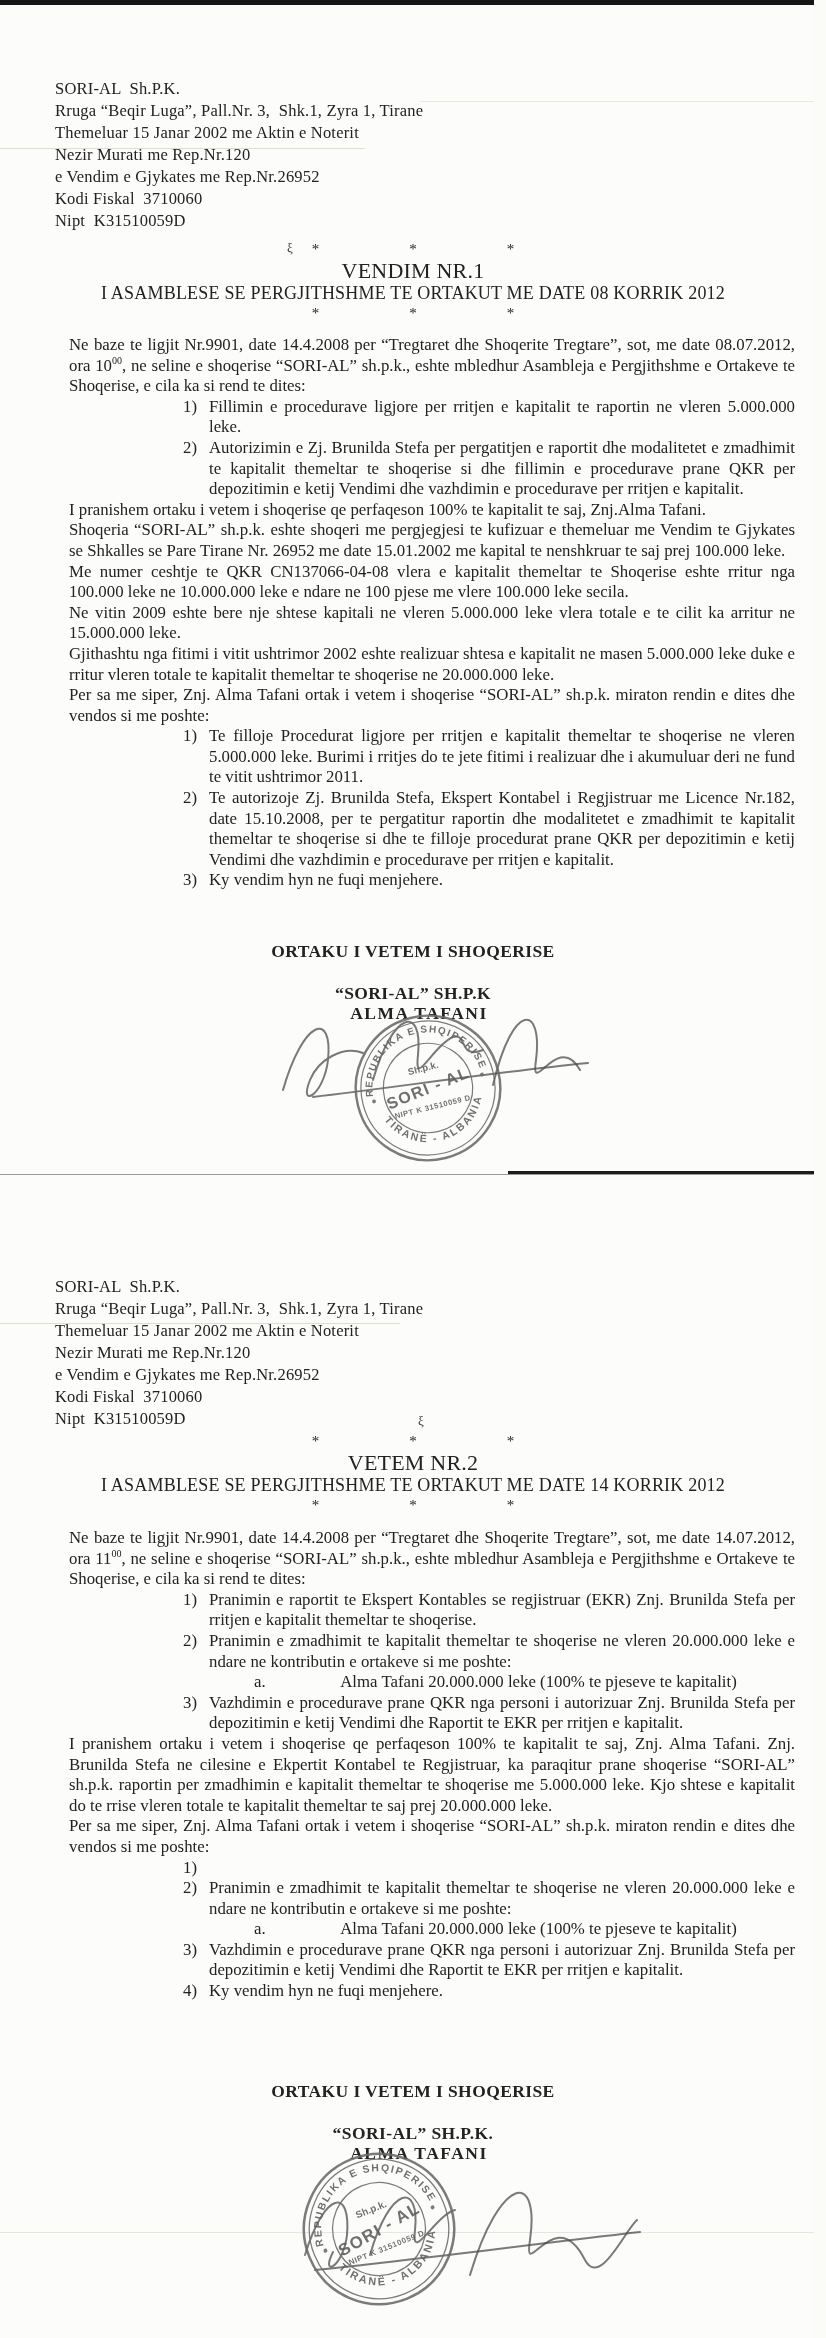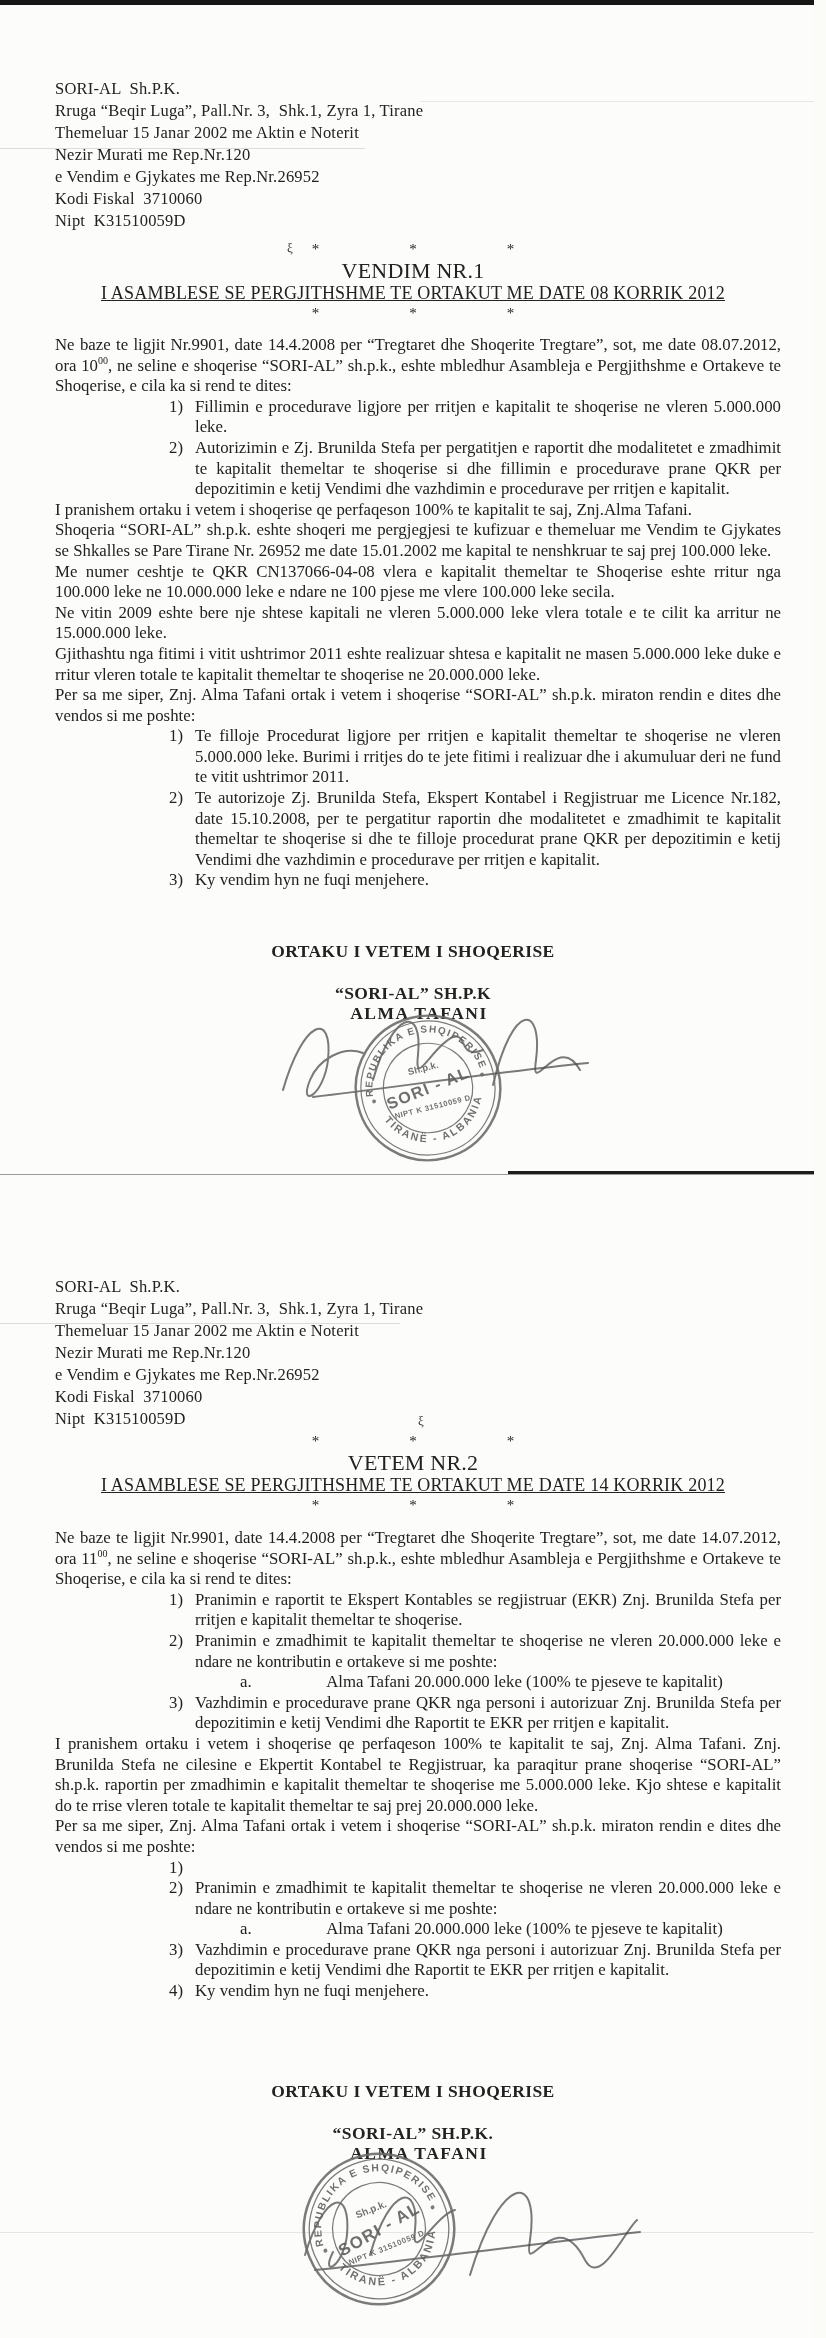--- a/index.html
+++ b/index.html
@@ -25,23 +25,23 @@
 
   .stray-mark{position:absolute;font-size:13px;color:#333;}
   #page1 .stray-mark{left:287px;top:240px;}
   #page2 .stray-mark{left:418px;top:237px;}
 
   .title-block{position:absolute;left:0;width:100%;text-align:center;}
   #page1 .title-block{top:240px;}
   #page2 .title-block{top:256px;}
   .stars-row{display:flex;justify-content:center;gap:90px;font-size:15px;height:20px;line-height:18px;}
   .title-line{font-size:22px;line-height:22px;letter-spacing:.2px;}
-  .subtitle-line{font-size:18px;line-height:22px;letter-spacing:.2px;text-decoration:underline;}
-
-  .doc-body{position:absolute;left:55px;width:726px;font-size:16.8px;line-height:20.6px;text-align:justify;}
+  .subtitle-line{font-size:18px;line-height:22px;letter-spacing:.2px;}
+
+  .doc-body{position:absolute;left:69px;width:726px;font-size:16.8px;line-height:20.6px;text-align:justify;}
   #page1 .doc-body{top:335px;}
   #page2 .doc-body{top:352px;}
   .doc-body p{margin:0;}
   .sup{vertical-align:super;font-size:10px;line-height:0;}
   .list-item{display:flex;}
   .li-num{flex:0 0 26px;margin-left:114px;}
   .li-text{flex:1;text-align:justify;}
   .sub-item{display:flex;}
   .sub-letter{flex:0 0 28px;margin-left:185px;}
   .sub-text{flex:1;text-align:center;}
@@ -107,31 +107,31 @@
         <span>*</span>
         <span>*</span>
         <span>*</span>
       </div>
     </div>
 
     <div class="doc-body">
       <p><span>Ne baze te ligjit Nr.9901, date 14.4.2008 per “Tregtaret dhe Shoqerite Tregtare”, sot, me date 08.07.2012, ora 10</span><span class="sup">00</span><span>, ne seline e shoqerise “SORI-AL” sh.p.k., eshte mbledhur Asambleja e Pergjithshme e Ortakeve te Shoqerise, e cila ka si rend te dites:</span></p>
       <div class="list-item">
         <span class="li-num">1)</span>
-        <div class="li-text">Fillimin e procedurave ligjore per rritjen e kapitalit te shoqerise ne vleren 5.000.000 leke.</div>
+        <div class="li-text">Fillimin e procedurave ligjore per rritjen e kapitalit te raportin ne vleren 5.000.000 leke.</div>
       </div>
       <div class="list-item">
         <span class="li-num">2)</span>
         <div class="li-text">Autorizimin e Zj. Brunilda Stefa per pergatitjen e raportit dhe modalitetet e zmadhimit te kapitalit themeltar te shoqerise si dhe fillimin e procedurave prane QKR per depozitimin e ketij Vendimi dhe vazhdimin e procedurave per rritjen e kapitalit.</div>
       </div>
       <p>I pranishem ortaku i vetem i shoqerise qe perfaqeson 100% te kapitalit te saj, Znj.Alma Tafani.</p>
       <p>Shoqeria “SORI-AL” sh.p.k. eshte shoqeri me pergjegjesi te kufizuar e themeluar me Vendim te Gjykates se Shkalles se Pare Tirane Nr. 26952 me date 15.01.2002 me kapital te nenshkruar te saj prej 100.000 leke.</p>
       <p>Me numer ceshtje te QKR CN137066-04-08 vlera e kapitalit themeltar te Shoqerise eshte rritur nga 100.000 leke ne 10.000.000 leke e ndare ne 100 pjese me vlere 100.000 leke secila.</p>
       <p>Ne vitin 2009 eshte bere nje shtese kapitali ne vleren 5.000.000 leke vlera totale e te cilit ka arritur ne 15.000.000 leke.</p>
-      <p>Gjithashtu nga fitimi i vitit ushtrimor 2011 eshte realizuar shtesa e kapitalit ne masen 5.000.000 leke duke e rritur vleren totale te kapitalit themeltar te shoqerise ne 20.000.000 leke.</p>
+      <p>Gjithashtu nga fitimi i vitit ushtrimor 2002 eshte realizuar shtesa e kapitalit ne masen 5.000.000 leke duke e rritur vleren totale te kapitalit themeltar te shoqerise ne 20.000.000 leke.</p>
       <p>Per sa me siper, Znj. Alma Tafani ortak i vetem i shoqerise “SORI-AL” sh.p.k. miraton rendin e dites dhe vendos si me poshte:</p>
       <div class="list-item">
         <span class="li-num">1)</span>
         <div class="li-text">Te filloje Procedurat ligjore per rritjen e kapitalit themeltar te shoqerise ne vleren 5.000.000 leke. Burimi i rritjes do te jete fitimi i realizuar dhe i akumuluar deri ne fund te vitit ushtrimor 2011.</div>
       </div>
       <div class="list-item">
         <span class="li-num">2)</span>
         <div class="li-text">Te autorizoje Zj. Brunilda Stefa, Ekspert Kontabel i Regjistruar me Licence Nr.182, date 15.10.2008, per te pergatitur raportin dhe modalitetet e zmadhimit te kapitalit themeltar te shoqerise si dhe te filloje procedurat prane QKR per depozitimin e ketij Vendimi dhe vazhdimin e procedurave per rritjen e kapitalit.</div>
       </div>
       <div class="list-item">

